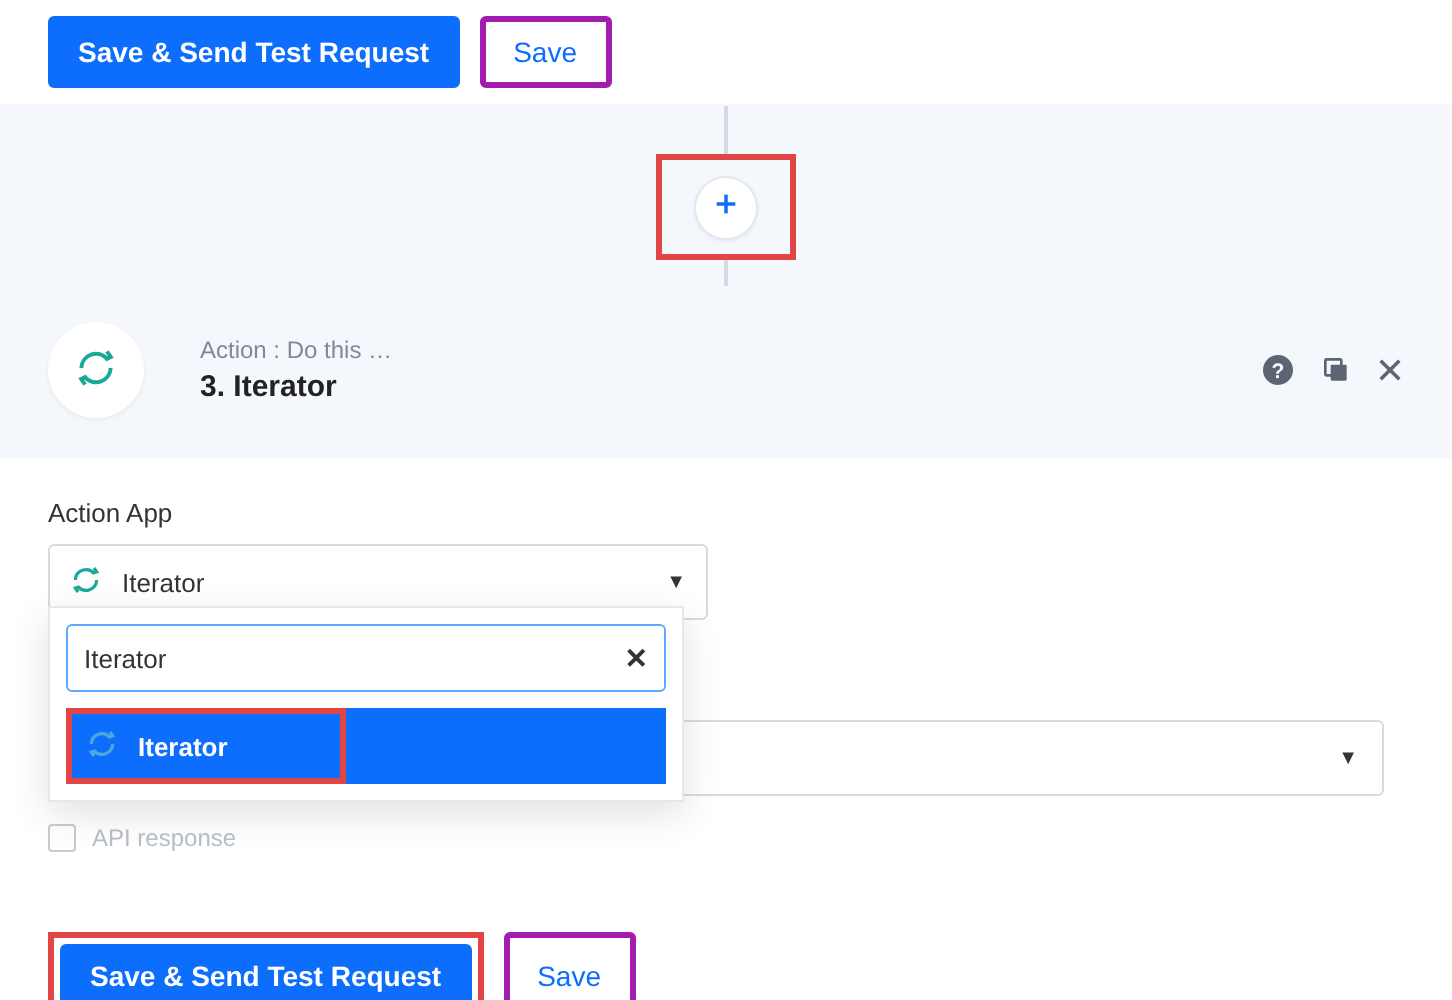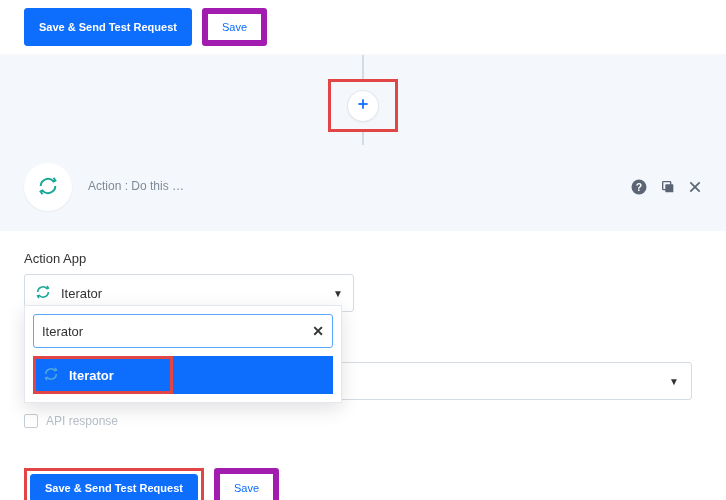--- a/index.html
+++ b/index.html
@@ -16,34 +16,34 @@
   .top-bar {
     padding: 8px 24px;
     display: flex;
     gap: 10px;
     background: #fff;
     border-bottom: 1px solid rgba(0,0,0,0.03);
   }
   .btn {
     padding: 7px 14px;
     border-radius: 3px;
-    font-size: 11px;
+    font-size: 14px;
     cursor: pointer;
     border: 1px solid transparent;
   }
   .btn-primary {
     background: #0d6efd;
     color: #fff;
     font-weight: 600;
     border-color: #0d6efd;
   }
   .btn-outline {
     background: #fff;
     color: #0d6efd;
-    border: 6px solid #a21caf;
+    border: 3px solid #a21caf;
   }
   .connector-zone {
     background: #f4f8fc;
     height: 90px;
     position: relative;
   }
   .add-plus-box {
     position: absolute;
     left: 50%;
     top: 24px;
@@ -84,21 +84,21 @@
     width: 0; height: 0;
     border-left: 5px solid transparent;
     border-right: 5px solid transparent;
     border-top: 7px solid #d5dbe3;
   }
   .step-header {
     background: #f4f8fc;
     padding: 18px 24px 20px 24px;
     display: flex;
     align-items: center;
-    gap: 16px;
+    gap: 28px;
     position: relative;
   }
   .app-circle {
     width: 48px;
     height: 48px;
     border-radius: 50%;
     background: #fff;
     display: flex;
     align-items: center;
     justify-content: center;
@@ -263,20 +263,21 @@
       <svg class="iter-svg" viewBox="0 0 24 24" fill="none" stroke="currentColor" stroke-width="2.2">
           <path d="M4 12a8 8 0 0 1 14-5l2-1"></path>
           <path d="M20 12a8 8 0 0 1-14 5l-2 1"></path>
           <polyline points="18 3 20 6 17 7"></polyline>
           <polyline points="6 21 4 18 7 17"></polyline>
         </svg>
     </span>
   </div>
   <div class="step-labels">
     <div class="action-line">Action : Do this …</div>
+    <div class="step-title">3. Iterator</div>
   </div>
   <div class="step-controls">
     <span>
       <svg width="18" height="18" viewBox="0 0 24 24" fill="#5b6573">
           <circle cx="12" cy="12" r="10"></circle>
           <text x="12" y="17" text-anchor="middle" font-size="14" fill="#fff" font-family="Arial" font-weight="700">?</text>
         </svg>
     </span>
     <span>
       <svg width="16" height="16" viewBox="0 0 24 24" fill="#5b6573">

